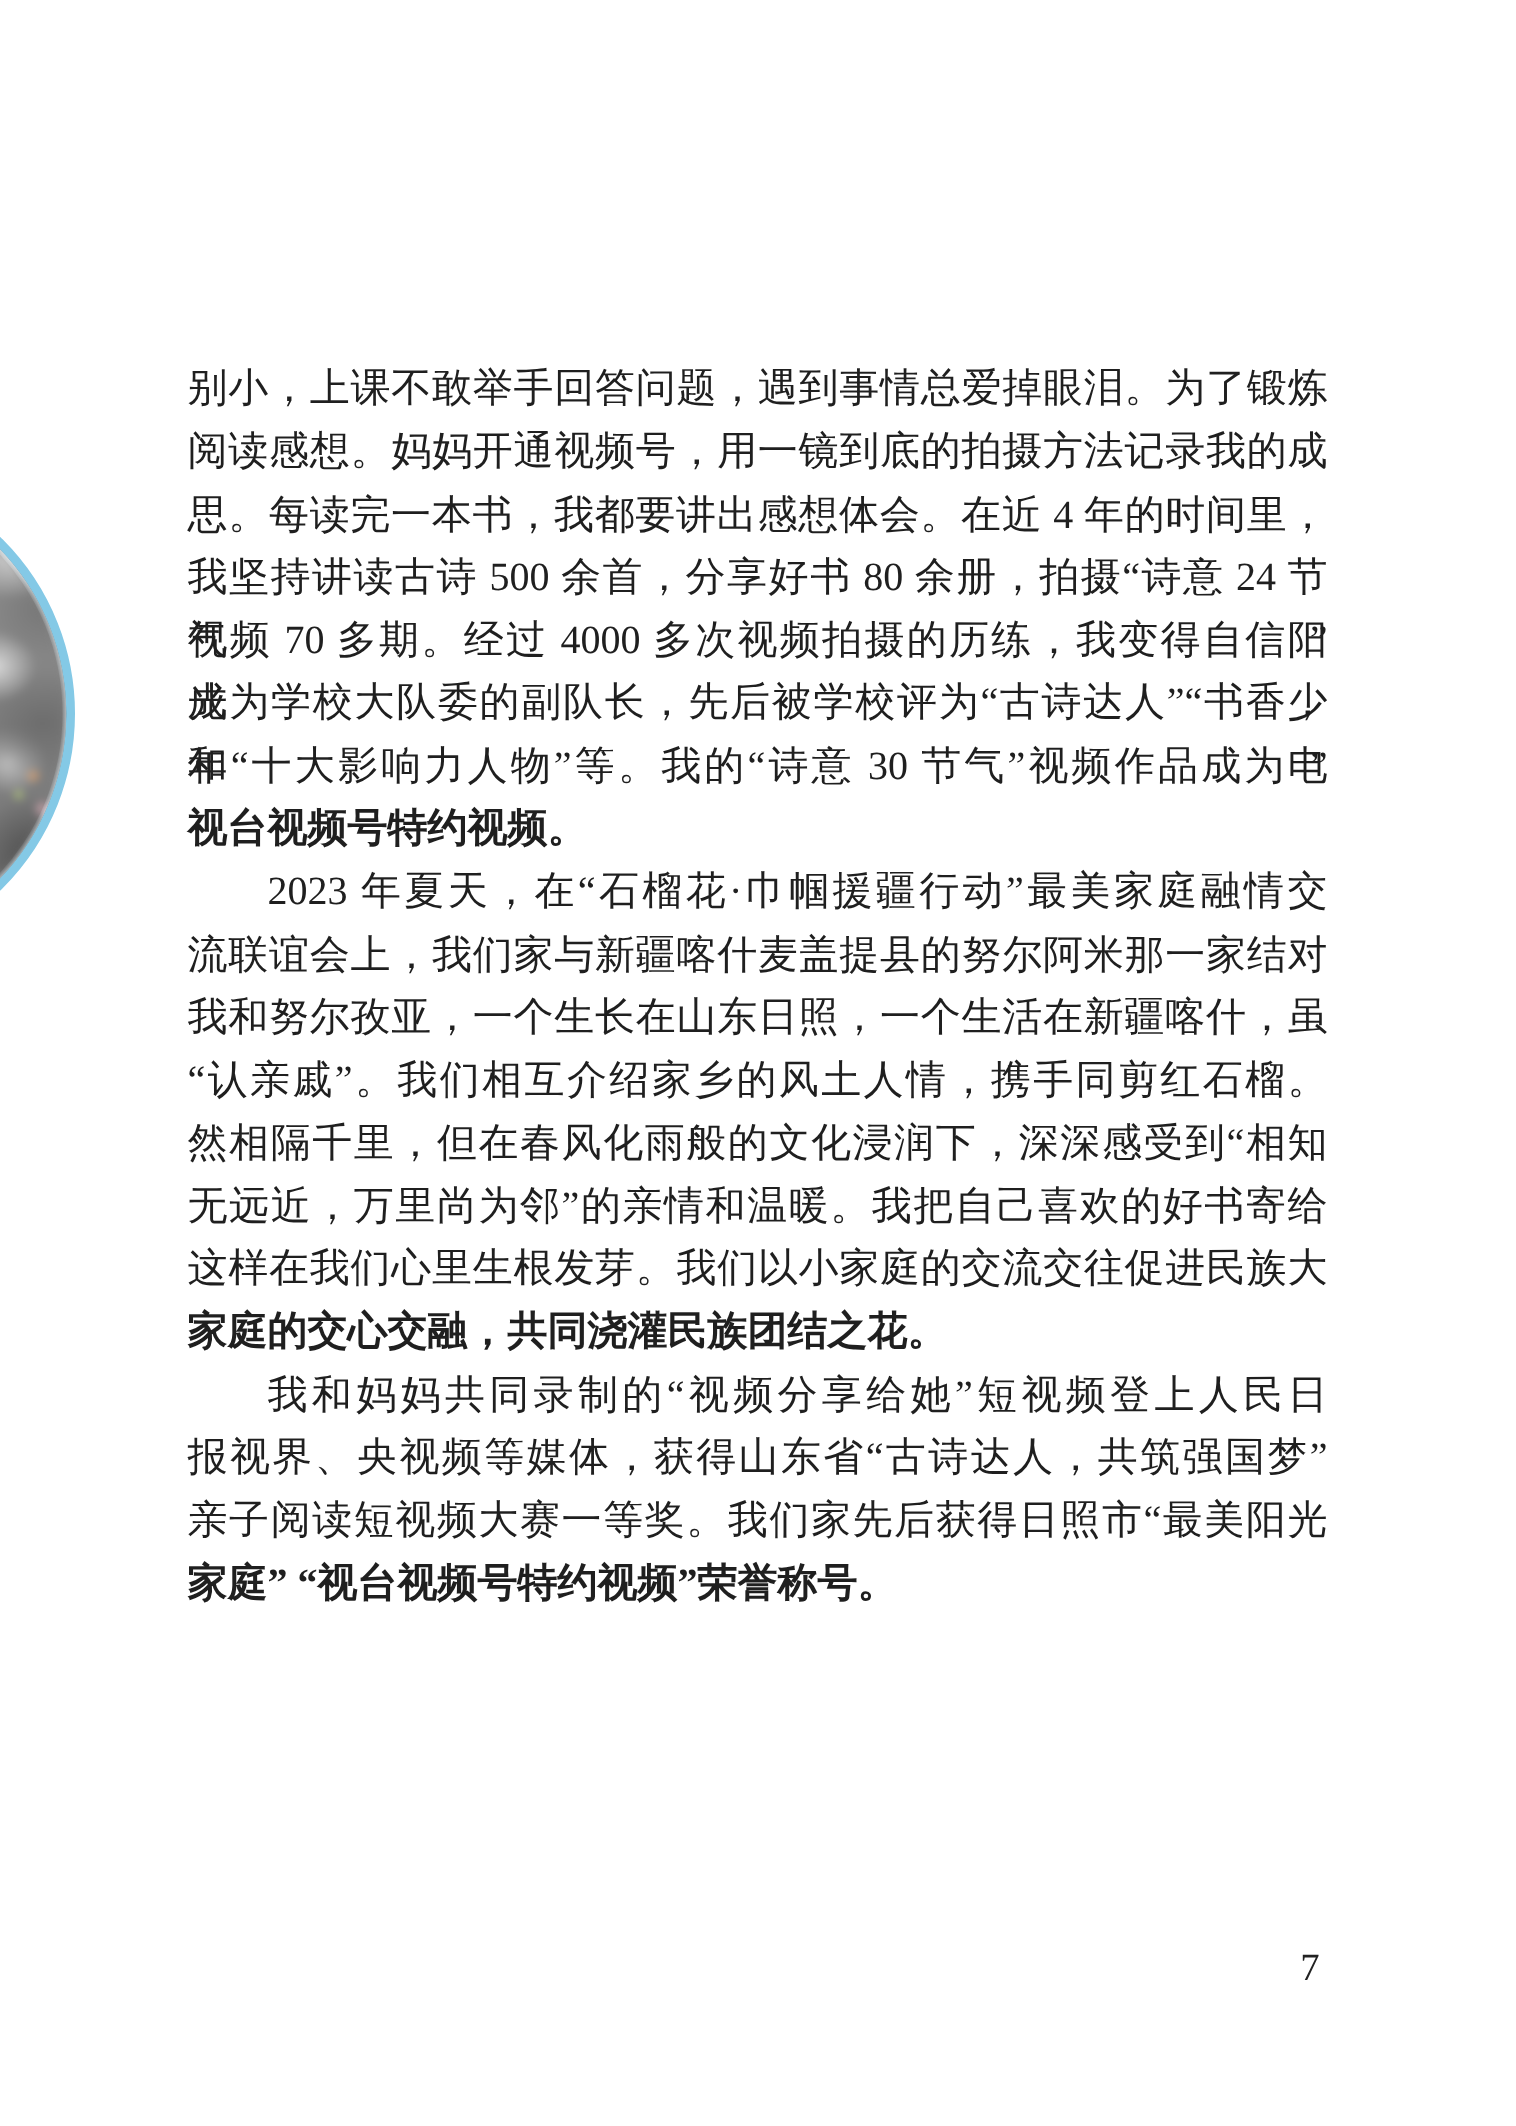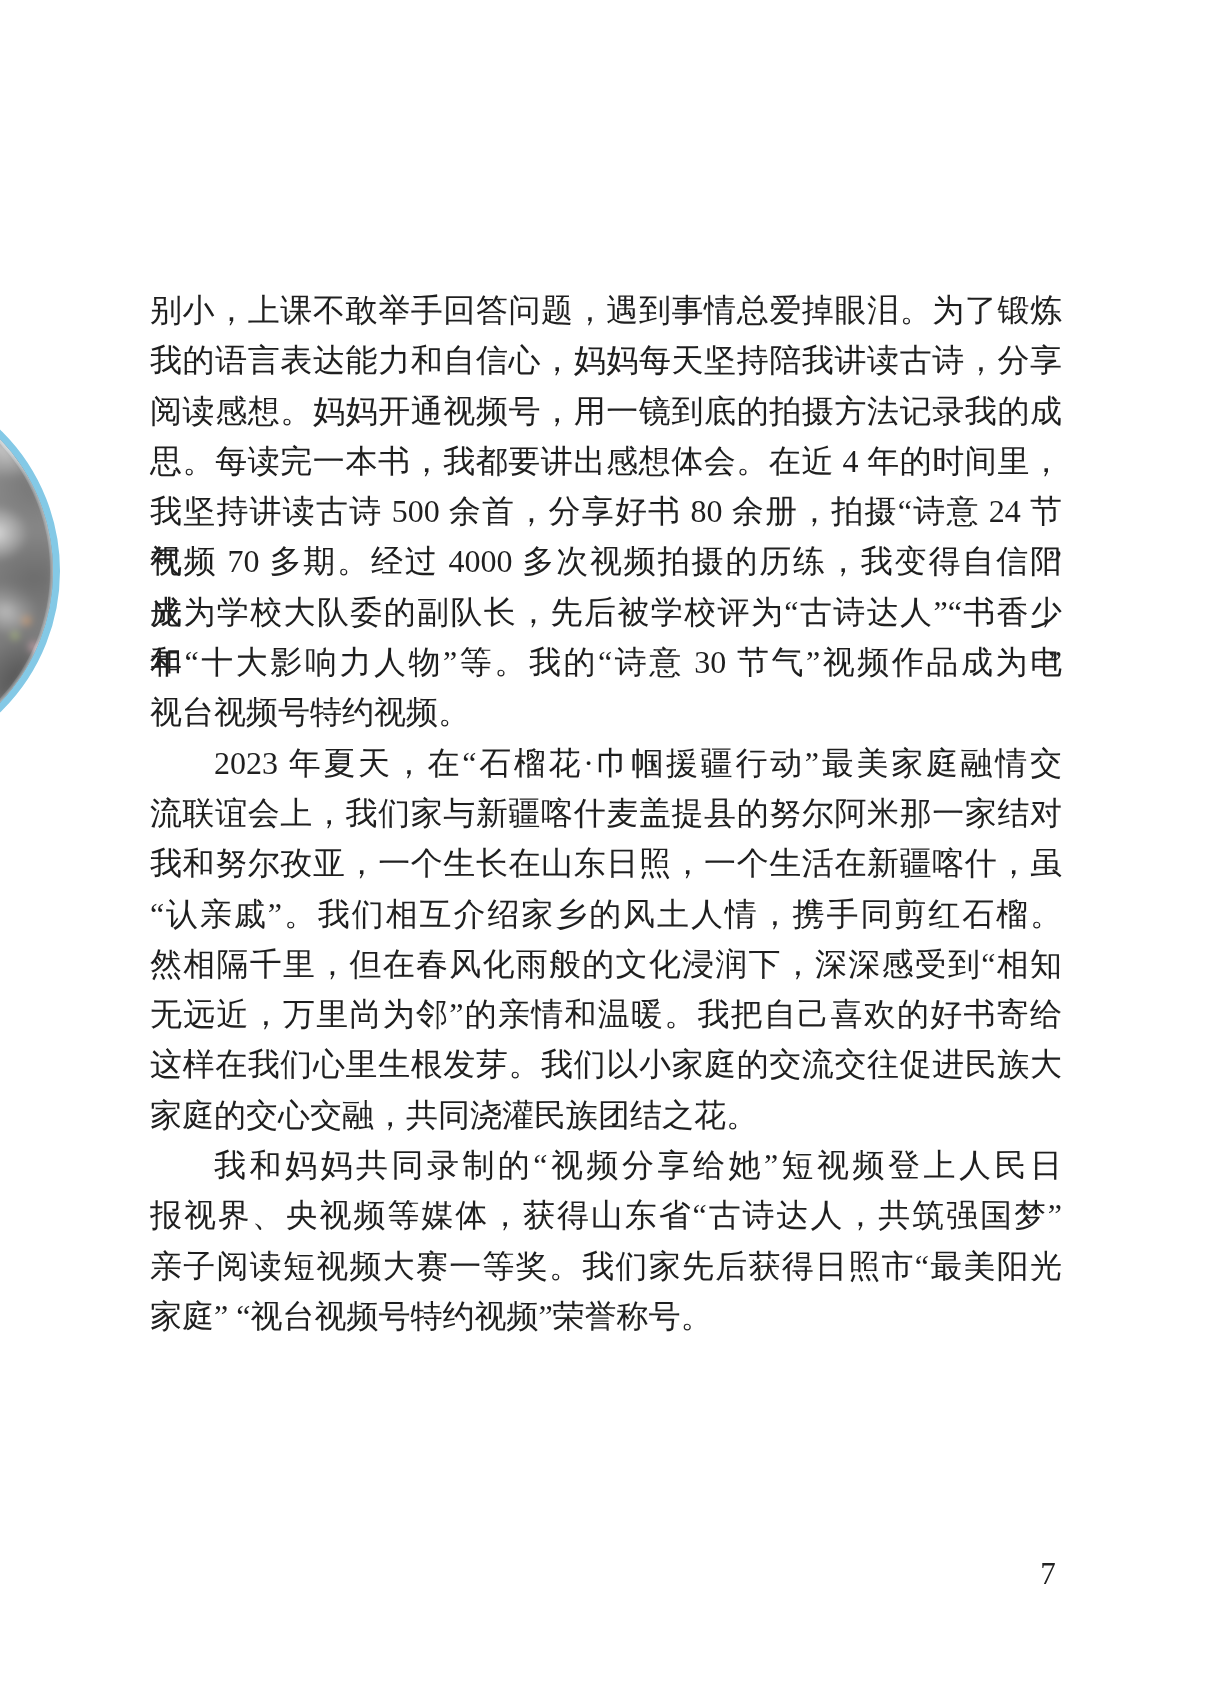--- a/index.html
+++ b/index.html
@@ -51,21 +51,21 @@
     margin-top: 48px;
   }
   .line {
     height: 50.3px;
     line-height: 50.3px;
     text-align: justify;
     text-align-last: justify;
     white-space: normal;
     overflow: visible;
   }
-  .line.para-end { text-align-last: left; }
+  .line.para-end { text-align-last: left; font-weight: bold; }
   .line.indent  { text-indent: 2em; }
 
   .page-number {
     position: absolute;
     left: 1018px; top: 1556px;
     width: 60px;
     text-align: center;
     font-size: 31px;
     color: #222222;
   }
@@ -74,21 +74,20 @@
 <body style="background: rgb(255, 255, 255);">
 
 <div class="page">
 
   <div class="side-photo" style="border-color: rgb(132, 201, 230);">
     <div class="photo-texture"></div>
   </div>
 
   <main class="text-block" style="color: rgb(31, 31, 31);">
       <div class="line">别小，上课不敢举手回答问题，遇到事情总爱掉眼泪。为了锻炼</div>
-      <div class="line">我的语言表达能力和自信心，妈妈每天坚持陪我讲读古诗，分享</div>
       <div class="line">阅读感想。妈妈开通视频号，用一镜到底的拍摄方法记录我的成</div>
       <div class="line">思。每读完一本书，我都要讲出感想体会。在近 4 年的时间里，</div>
       <div class="line">我坚持讲读古诗 500 余首，分享好书 80 余册，拍摄“诗意 24 节气”</div>
       <div class="line">视频 70 多期。经过 4000 多次视频拍摄的历练，我变得自信阳光，</div>
       <div class="line">成为学校大队委的副队长，先后被学校评为“古诗达人”“书香少年”</div>
       <div class="line">和“十大影响力人物”等。我的“诗意 30 节气”视频作品成为电</div>
       <div class="line para-end">视台视频号特约视频。</div>
       <div class="line indent">2023 年夏天，在“石榴花·巾帼援疆行动”最美家庭融情交</div>
       <div class="line">流联谊会上，我们家与新疆喀什麦盖提县的努尔阿米那一家结对</div>
       <div class="line">我和努尔孜亚，一个生长在山东日照，一个生活在新疆喀什，虽</div>

